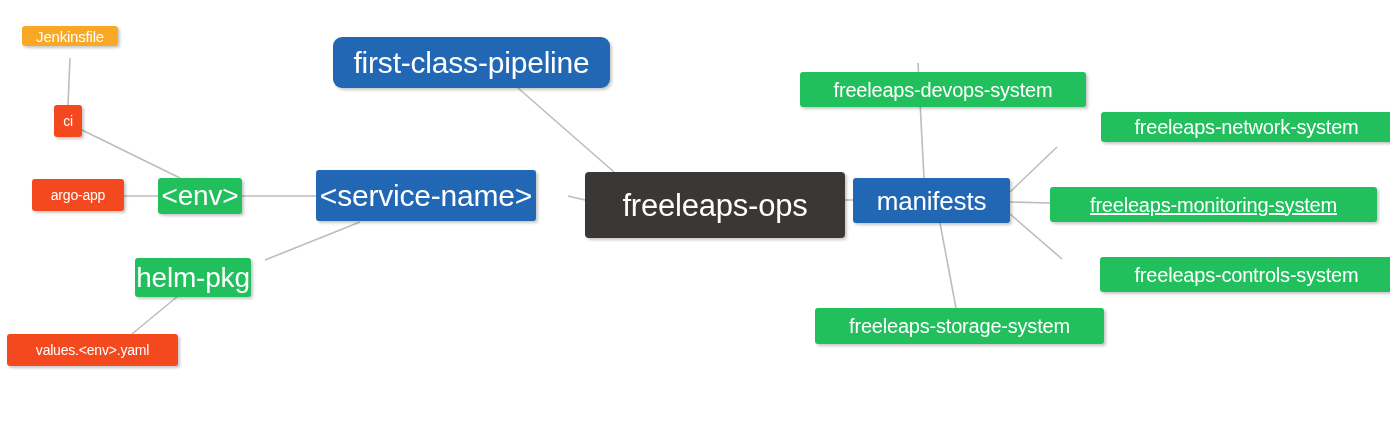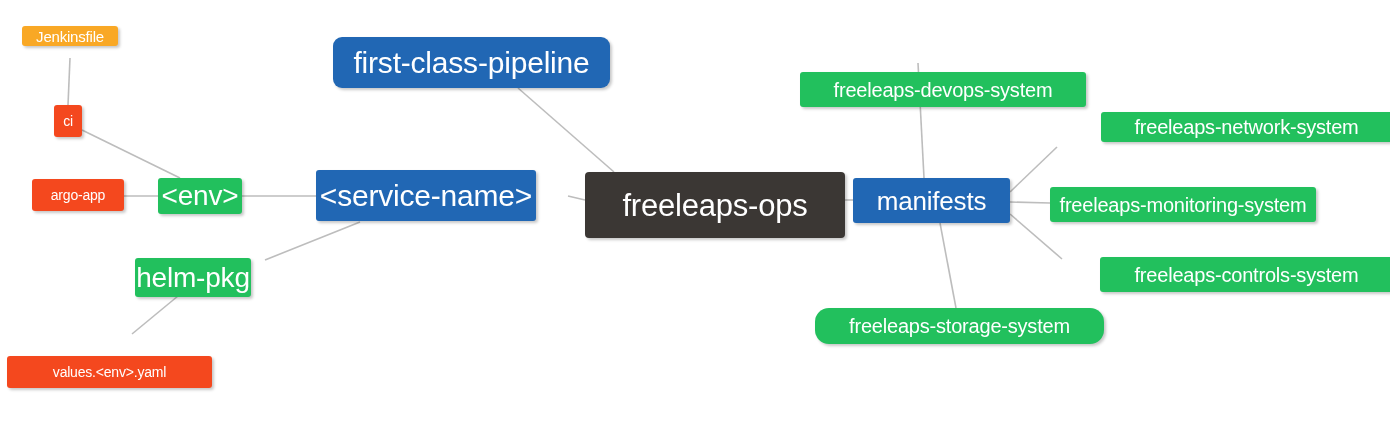--- a/index.html
+++ b/index.html
@@ -76,20 +76,20 @@
   <div id="nodes">
       <div class="node n-root " style="left: 585px; top: 172px; width: 260px; height: 66px;">freeleaps-ops</div>
       <div class="node n-blue n-blue-lg" style="left: 316px; top: 170px; width: 220px; height: 51px;">&lt;service-name&gt;</div>
       <div class="node n-blue n-blue-lg" style="left: 333px; top: 37px; width: 277px; height: 51px; border-radius: 9px;">first-class-pipeline</div>
       <div class="node n-blue n-blue-md" style="left: 853px; top: 178px; width: 157px; height: 45px;">manifests</div>
       <div class="node n-green n-green-md" style="left: 158px; top: 178px; width: 84px; height: 36px;">&lt;env&gt;</div>
       <div class="node n-green n-green-md" style="left: 135px; top: 258px; width: 116px; height: 39px;">helm-pkg</div>
       <div class="node n-orange " style="left: 22px; top: 26px; width: 96px; height: 20px;">Jenkinsfile</div>
       <div class="node n-red n-red-sm" style="left: 54px; top: 105px; width: 28px; height: 32px;">ci</div>
       <div class="node n-red n-red-md" style="left: 32px; top: 179px; width: 92px; height: 32px;">argo-app</div>
-      <div class="node n-red n-red-md" style="left: 7px; top: 334px; width: 205px; height: 32px; margin-top: 22px;">values.&lt;env&gt;.yaml</div>
+      <div class="node n-red n-red-md" style="left: 7px; top: 334px; width: 171px; height: 32px;">values.&lt;env&gt;.yaml</div>
       <div class="node n-green n-green-sm" style="left: 800px; top: 28px; width: 286px; height: 35px; margin-top: 44px;">freeleaps-devops-system</div>
       <div class="node n-green n-green-sm" style="left: 1057px; top: 112px; width: 291px; height: 30px; margin-left: 44px;">freeleaps-network-system</div>
-      <div class="node n-green n-green-sm" style="left: 1050px; top: 187px; width: 266px; height: 35px;">freeleaps-monitoring-system</div>
+      <div class="node n-green n-green-sm" style="left: 1050px; top: 187px; width: 327px; height: 35px; text-decoration: underline;">freeleaps-monitoring-system</div>
       <div class="node n-green n-green-sm" style="left: 1062px; top: 257px; width: 293px; height: 35px; margin-left: 38px;">freeleaps-controls-system</div>
-      <div class="node n-green n-green-sm" style="left: 815px; top: 308px; width: 289px; height: 36px; border-radius: 14px;">freeleaps-storage-system</div>
+      <div class="node n-green n-green-sm" style="left: 815px; top: 308px; width: 289px; height: 36px;">freeleaps-storage-system</div>
     </div>
 </div>
 
 </body></html>

